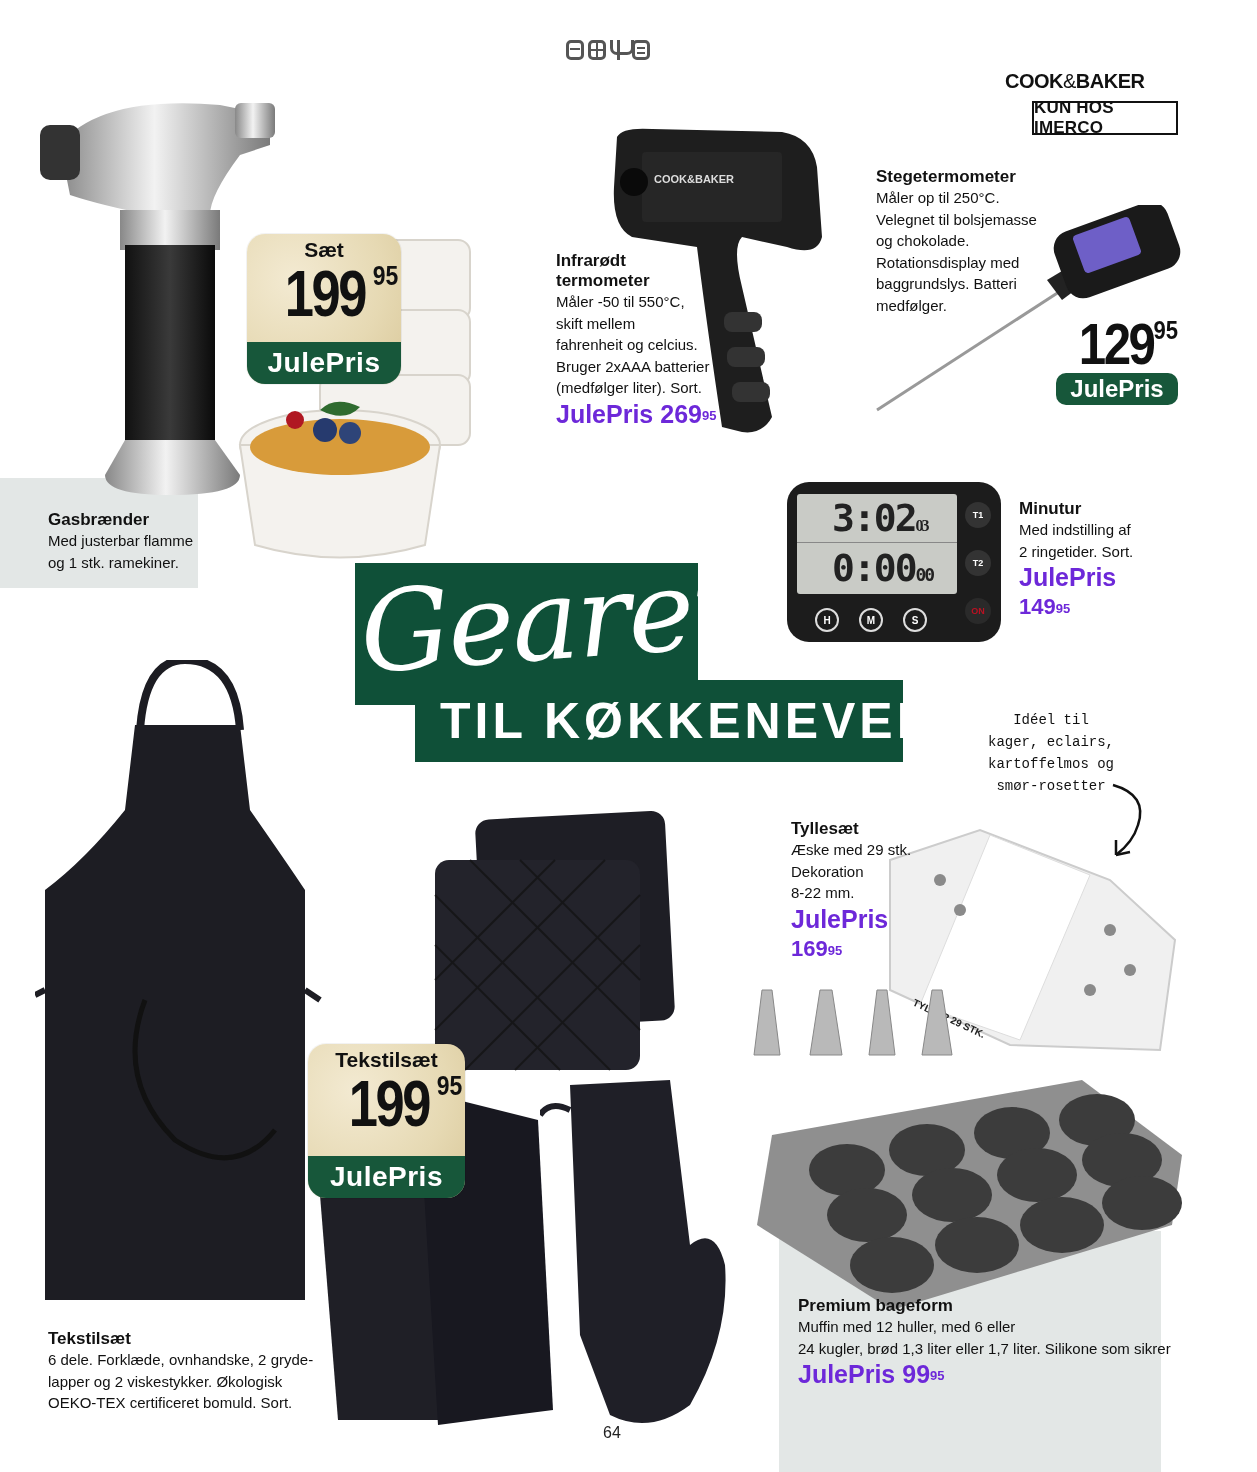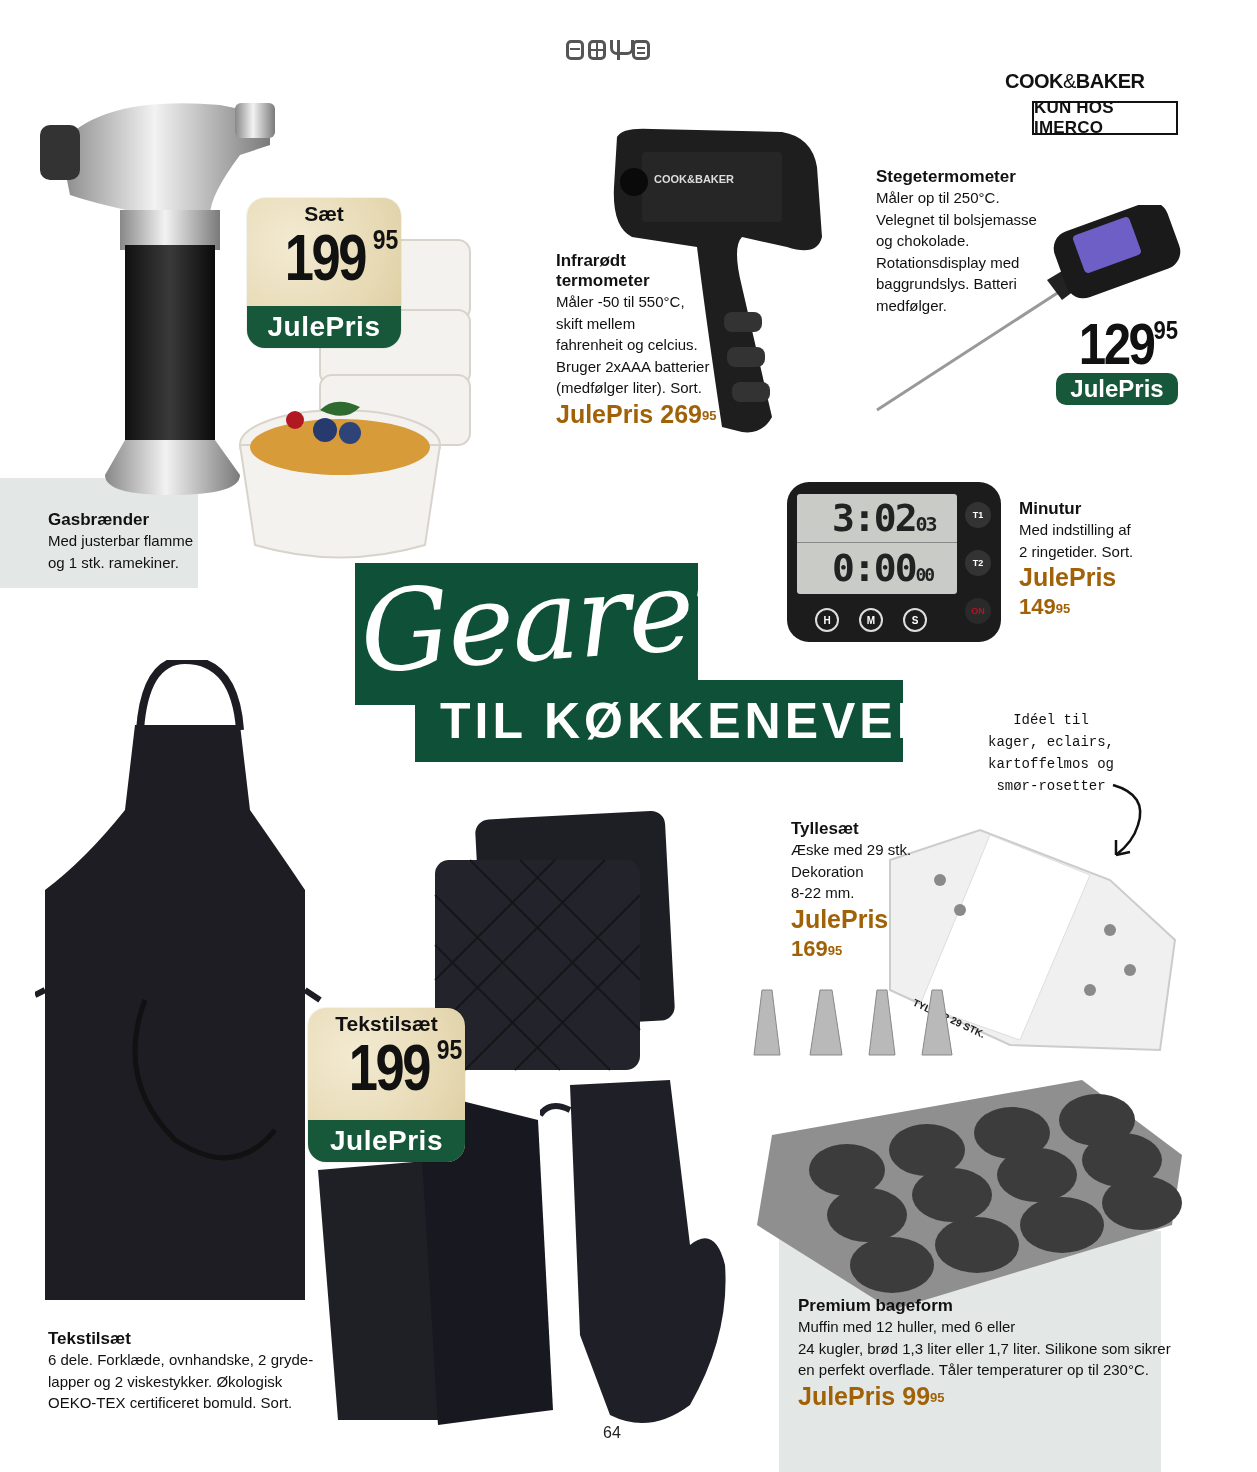--- a/index.html
+++ b/index.html
@@ -23,36 +23,36 @@
   .brand .amp { font-weight: 300; }
   .kun-box { left: 1032px; top: 101px; width: 146px; height: 34px; border: 2px solid #111; font-weight: 700; font-size: 17px; display: flex; align-items: center; justify-content: center; letter-spacing: 0.2px; }
 
   
   .grey-panel { background: #e3e7e6; }
 
   
   .product-img { position: absolute; }
 
   
-  .badge { position: absolute; border-radius: 18px; overflow: hidden; background: radial-gradient(circle at 30% 30%, #f3ead2 0%, #e6d9b3 60%, #d9c89a 100%); box-shadow: 0 0 0 1px rgba(0,0,0,0.05); }
+  .badge { position: absolute; border-radius: 18px; overflow: hidden; background: radial-gradient(circle at 30% 30%, #f3ead2 0%, #e6d9b3 60%, #d9c89a 100%); box-shadow: 0 0 0 1px rgba(0,0,0,0.05); margin-top: 36px; }
   .badge .top-label { text-align: center; font-weight: 700; font-size: 21px; margin-top: 4px; color: #111; }
   .badge .price { text-align: center; font-weight: 900; color: #111; line-height: 1; display: flex; justify-content: flex-end; align-items: flex-start; }
   .badge .price .big { font-size: 64px; letter-spacing: -3px; transform: scaleX(0.82); display: inline-block; }
   .badge .price .sup { font-size: 28px; margin-left: -4px; transform: scaleX(0.82); display: inline-block; }
   .badge .foot { position: absolute; left: 0; right: 0; bottom: 0; height: 42px; background: #17573a; color: #fff; font-weight: 700; font-size: 28px; display: flex; align-items: center; justify-content: center; letter-spacing: 0.5px; }
 
   .pill-price { position: absolute; }
   .pill-price .num { font-weight: 900; font-size: 58px; letter-spacing: -3px; line-height: 1; transform: scaleX(0.85); transform-origin: right top; text-align: right; }
   .pill-price .num sup { font-size: 26px; vertical-align: top; position: relative; top: 2px; letter-spacing: 0; }
   .pill-price .pill { background: #17573a; color: #fff; border-radius: 10px; font-weight: 700; font-size: 24px; text-align: center; padding: 2px 0; }
 
   
   .ptitle { font-weight: 700; font-size: 17px; line-height: 20px; color: #111; }
   .pdesc { font-size: 15px; line-height: 21.5px; color: #111; }
-  .pprice { font-weight: 700; font-size: 25px; line-height: 30px; color: #a16207; }
+  .pprice { font-weight: 700; font-size: 25px; line-height: 30px; color: #6d28d9; }
   .pprice sup { font-size: 13px; vertical-align: top; position: relative; top: 2px; }
 
   
   .head-green1 { left: 355px; top: 563px; width: 343px; height: 142px; background: #0f5038; }
   .head-green2 { left: 415px; top: 680px; width: 488px; height: 82px; background: #0f5038; }
   .gearet { left: 360px; top: 555px; font-family: "DejaVu Serif", serif; font-style: italic; color: #fff; font-size: 112px; font-weight: 300; letter-spacing: -2px; transform: rotate(-4deg); }
   .til { left: 440px; top: 692px; color: #fff; font-weight: 700; font-size: 50px; letter-spacing: 4px; }
 
   .note { left: 983px; top: 709px; width: 136px; text-align: center; font-family: "Liberation Mono", "DejaVu Sans Mono", monospace; font-size: 14px; line-height: 22px; color: #111; }
 
@@ -167,21 +167,21 @@
   <rect x="205" y="20" width="60" height="40" rx="4" transform="rotate(-20 235 40)" fill="#6e5fc7"></rect>
 </svg>
 
 <div class="pill-price" style="left:1056px; top:315px; width:122px;">
   <div class="num"><span>129</span><sup>95</sup></div>
   <div class="pill">JulePris</div>
 </div>
 
 <div class="abs" style="left:787px; top:482px; width:214px; height:160px; background:#1c1c1c; border-radius:22px; padding:10px;">
   <div style="position:absolute; left:10px; top:12px; width:160px; height:100px; background:#c9cbc6; border-radius:3px; font-family:'DejaVu Sans Mono', monospace; color:#222;">
-    <div style="position:absolute; left:35px; top:2px; font-size:38px; font-weight:700; letter-spacing:-2px;"><span>3:02</span><span style="font-size:20px;">03</span></div>
+    <div style="position:absolute; left:35px; top:2px; font-size:38px; font-weight:700; letter-spacing:-2px;"><span>3:02</span><span style="font-size:16px;font-family:Liberation Serif, serif;">03</span></div>
     <div style="position:absolute; left:0; right:0; top:48px; height:1px; background:#888;"></div>
     <div style="position:absolute; left:35px; top:52px; font-size:38px; font-weight:700; letter-spacing:-2px;"><span>0:00</span><span style="font-size:18px;">00</span></div>
   </div>
   <div style="position:absolute; left:28px; top:126px; display:flex; gap:20px;">
     <div style="width:24px;height:24px;border-radius:50%;border:2px solid #ddd;color:#fff;font-size:10px;font-weight:700;display:flex;align-items:center;justify-content:center;">H</div>
     <div style="width:24px;height:24px;border-radius:50%;border:2px solid #ddd;color:#fff;font-size:10px;font-weight:700;display:flex;align-items:center;justify-content:center;">M</div>
     <div style="width:24px;height:24px;border-radius:50%;border:2px solid #ddd;color:#fff;font-size:10px;font-weight:700;display:flex;align-items:center;justify-content:center;">S</div>
   </div>
   <div style="position:absolute; right:10px; top:20px; display:flex; flex-direction:column; gap:22px; align-items:center;">
     <div style="width:26px;height:26px;border-radius:50%;background:#333;color:#fff;font-size:9px;font-weight:700;display:flex;align-items:center;justify-content:center;">T1</div>
@@ -306,17 +306,16 @@
       <ellipse cx="225" cy="170" rx="42" ry="28"></ellipse>
       <ellipse cx="310" cy="150" rx="42" ry="28"></ellipse>
       <ellipse cx="390" cy="128" rx="40" ry="27"></ellipse>
   </g>
 </svg>
 
 <div class="abs" style="left:798px; top:1296px;">
   <div class="ptitle">Premium bageform</div>
   <div class="pdesc">Muffin med 12 huller, med 6 eller</div>
   <div class="pdesc">24 kugler, brød 1,3 liter eller 1,7 liter. Silikone som sikrer</div>
-  <div class="pdesc">en perfekt overflade. Tåler temperaturer op til 230°C.</div>
   <div class="pprice"><span>JulePris 99</span><sup>95</sup></div>
 </div>
 
 <div class="abs page-num">64</div>
 
 </body></html>

